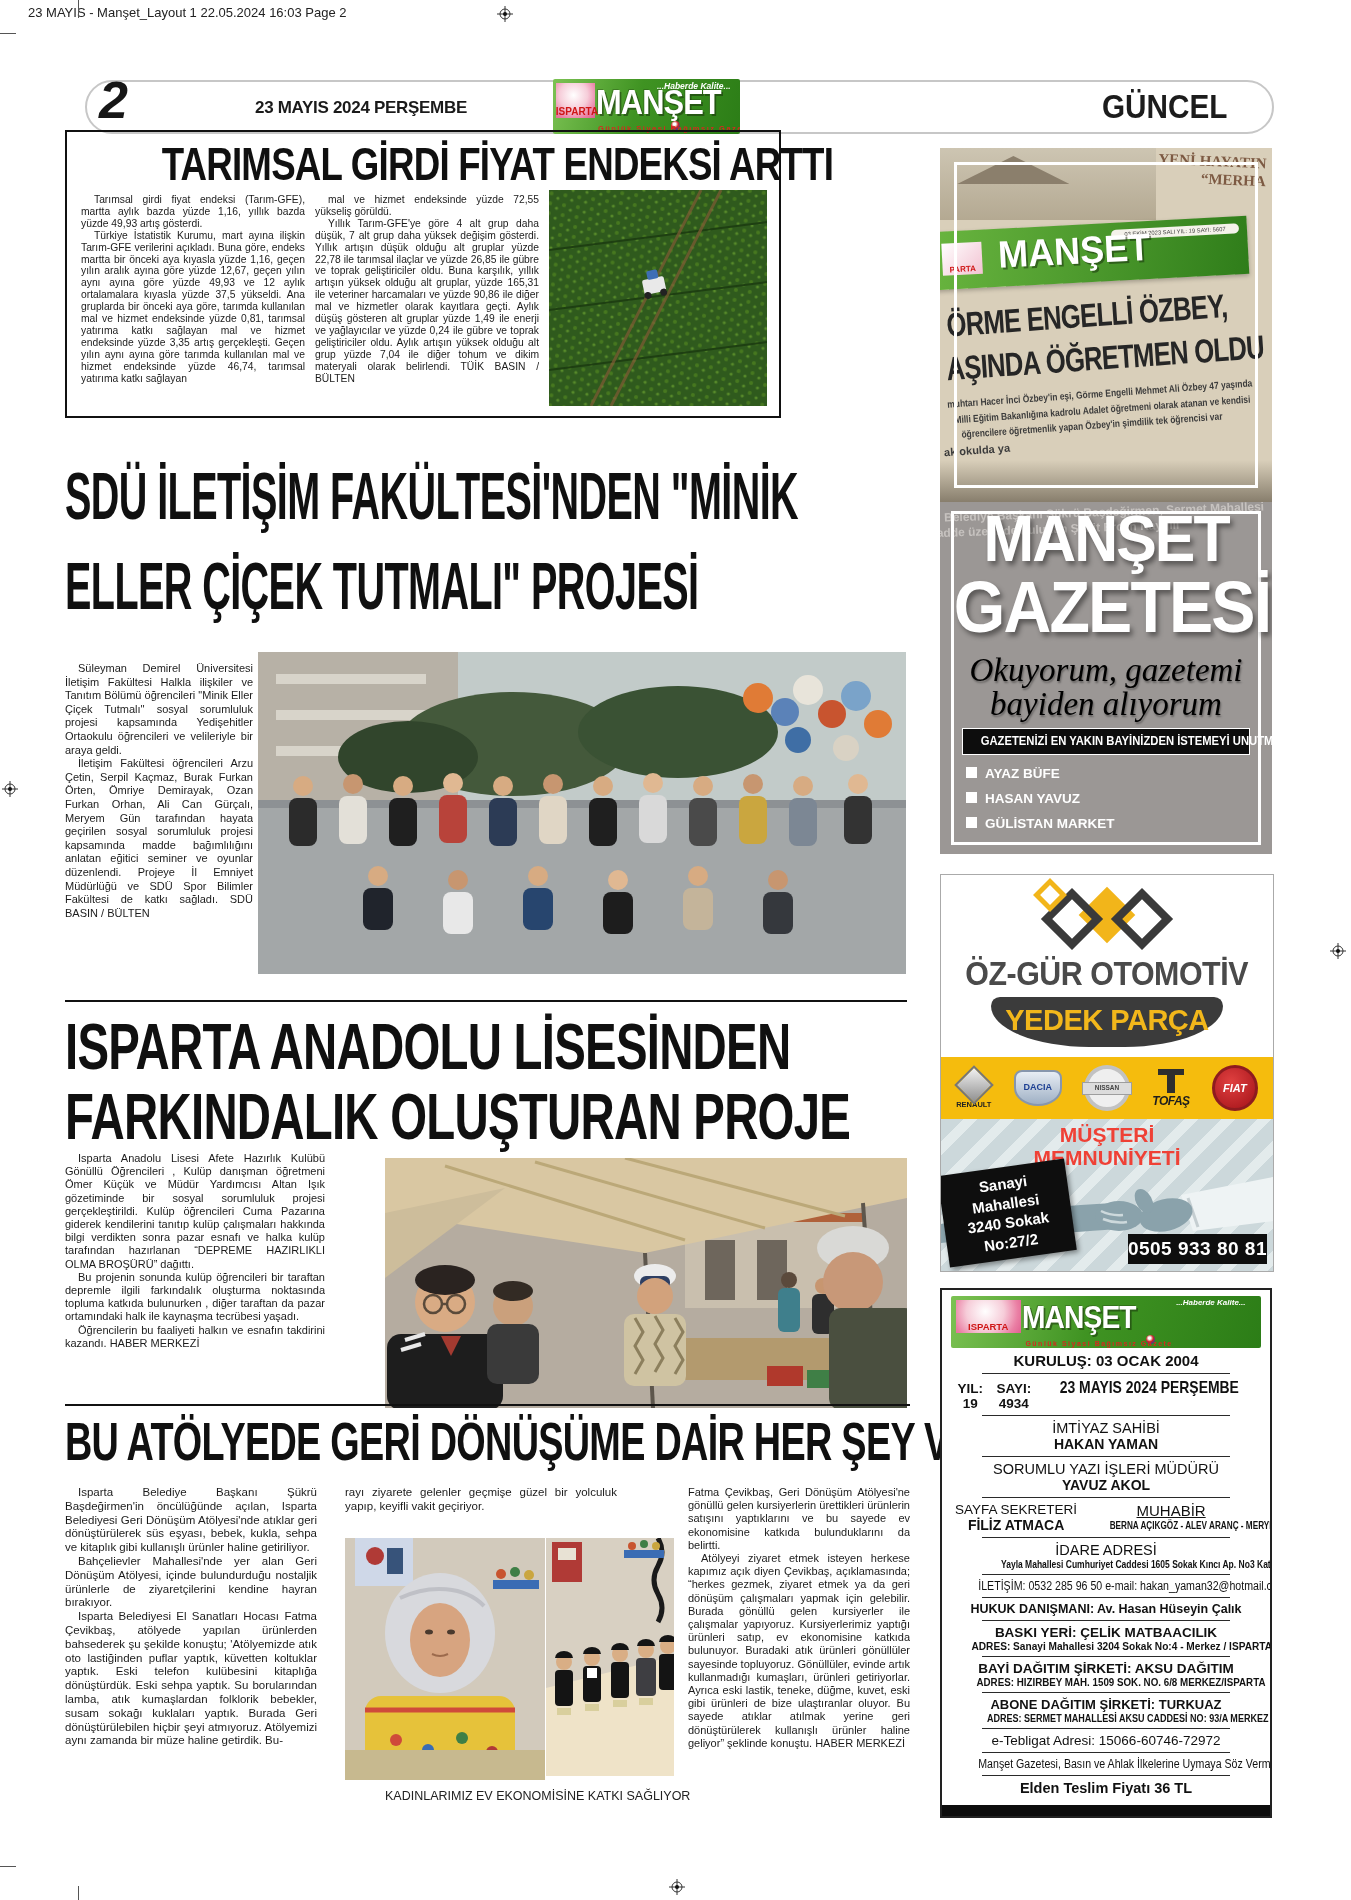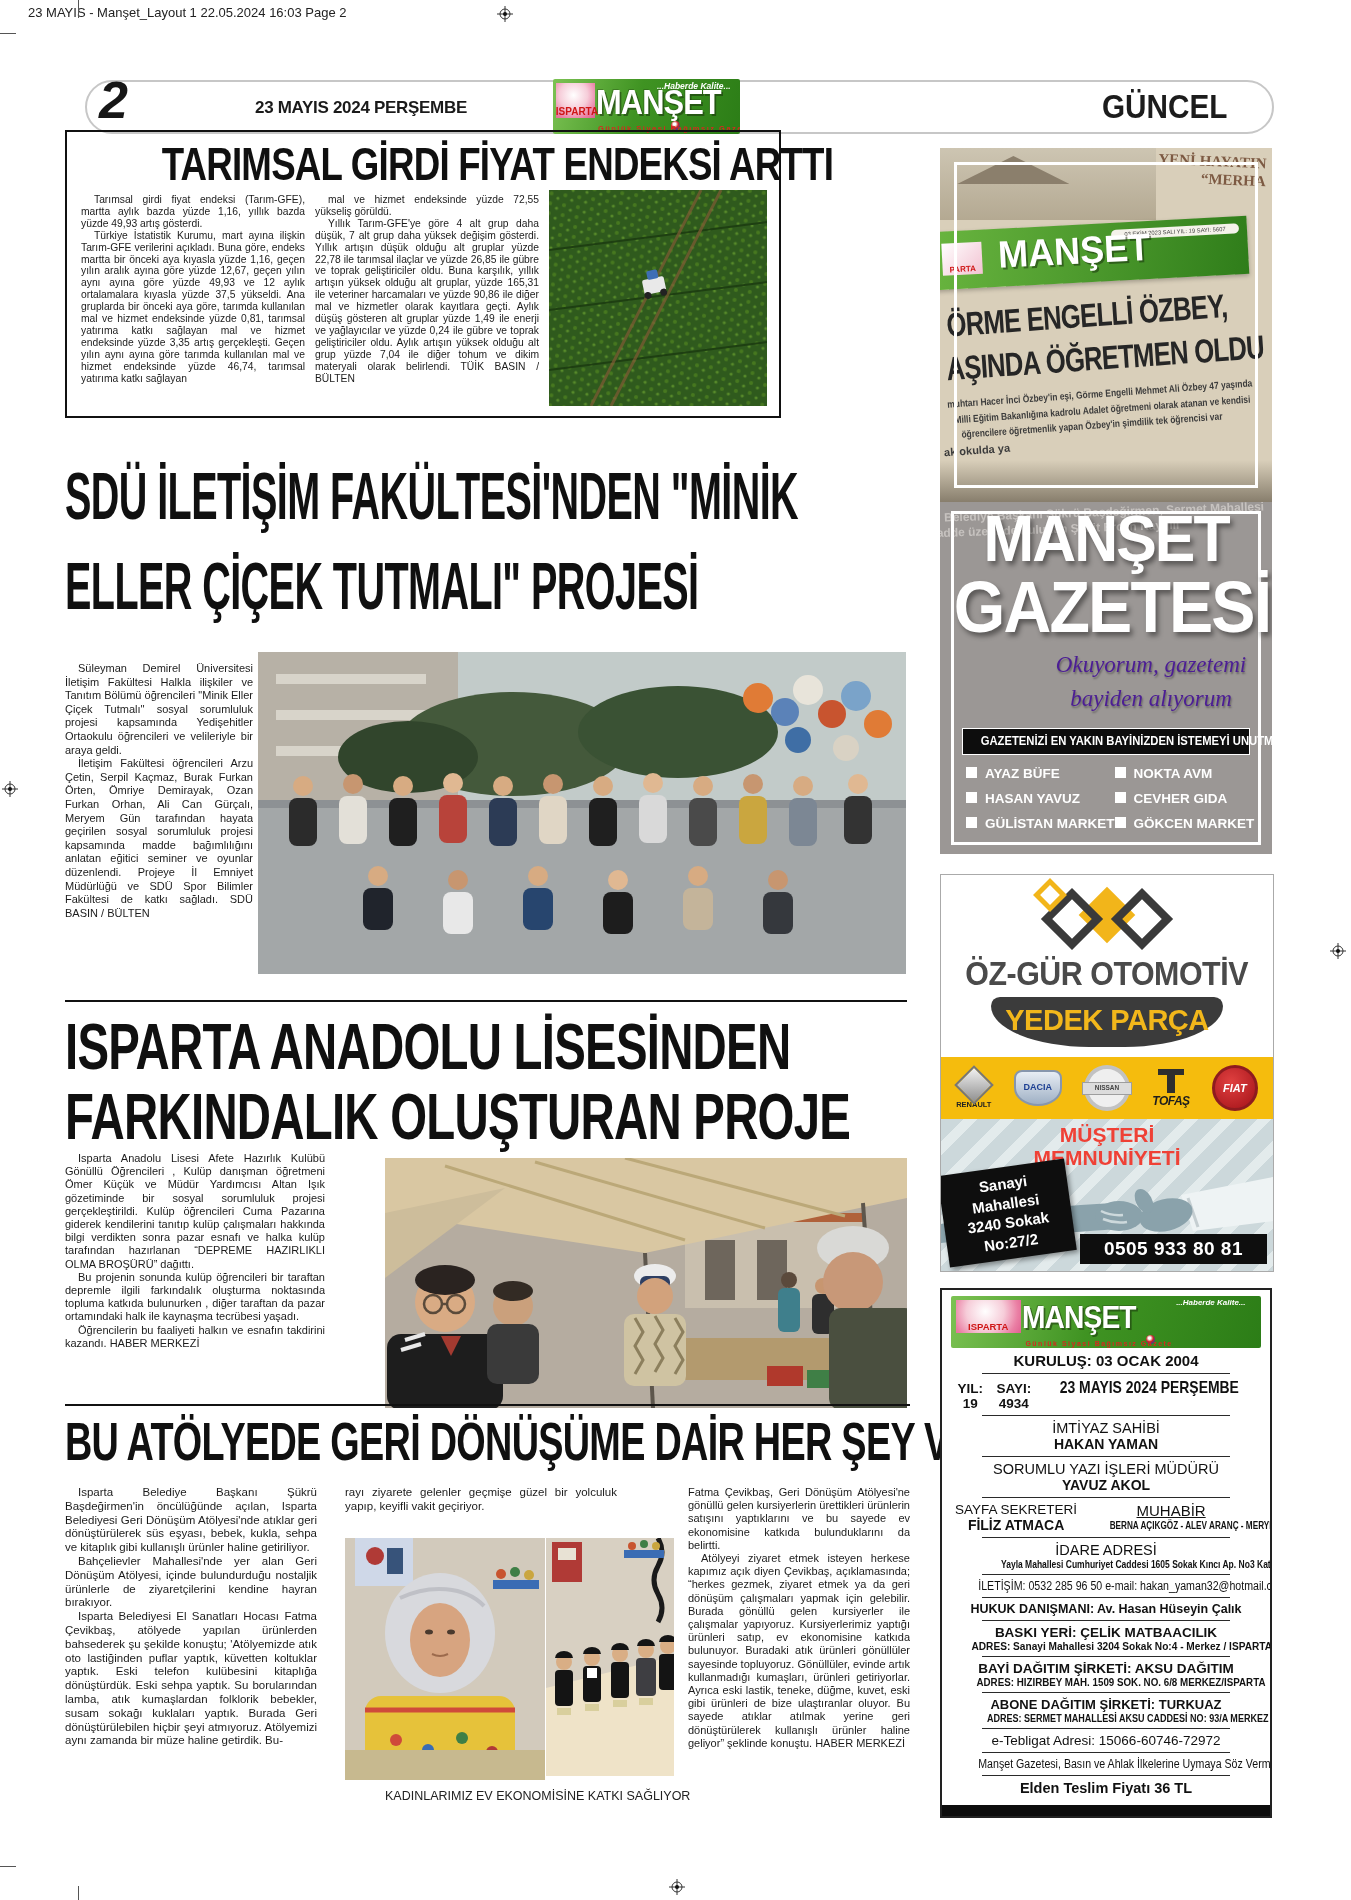--- a/index.html
+++ b/index.html
@@ -72,21 +72,21 @@
   .np-frag{position:absolute;left:4px;top:296px;transform:rotate(-4deg);font-weight:700;font-size:11px;color:#3c3c3c;z-index:4;}
   .np-fold{position:absolute;left:0;right:0;bottom:0;height:42px;background:linear-gradient(180deg,rgba(90,80,60,0),rgba(55,46,32,.5));z-index:5;}
 
   
   #sb-promo{left:940px;top:502px;width:332px;height:352px;background:#9b9795;overflow:hidden;}
   .promo-frame{position:absolute;inset:9px 11px;border:3px solid #fff;z-index:1;}
   .ghost{position:absolute;white-space:nowrap;color:#c6c2bf;font-weight:700;font-size:12px;transform:rotate(-2deg);z-index:0;}
   .promo-t{position:absolute;width:100%;text-align:center;font-weight:900;color:#fff;z-index:2;
     text-shadow:3px 4px 5px rgba(0,0,0,.42);letter-spacing:-2px;}
   .promo-s{position:absolute;width:100%;text-align:center;font-family:"Liberation Serif",serif;font-style:italic;
-    font-size:23px;color:#4c1d95;z-index:2;text-shadow:1px 2px 2px rgba(0,0,0,.35);margin-left:45px;}
+    font-size:33px;color:#000000;z-index:2;text-shadow:1px 2px 2px rgba(0,0,0,.35);}
   .promo-bar{position:absolute;left:22px;right:22px;top:226px;height:25px;background:#0d0d0d;border:1px solid #fff;
     color:#fff;text-align:center;font-weight:800;font-size:12.5px;line-height:25px;z-index:2;}
   .dealers{position:absolute;left:26px;right:12px;top:260px;display:flex;z-index:2;}
   .dealer-col{flex:1;}
   .dealer{color:#fff;font-weight:800;font-size:13.5px;line-height:1.85;white-space:nowrap;}
   .sq{display:inline-block;width:11px;height:11px;background:#fff;margin-right:8px;}
 
   
   #sb-ozgur{left:940px;top:874px;width:332px;height:396px;background:#fff;border:1px solid #aaa;overflow:hidden;}
   .dia{position:absolute;transform:rotate(45deg);}
@@ -107,21 +107,21 @@
   .tofas-t i{position:absolute;background:#2e2e2e;}
   .tofas-lbl{font-size:12px;font-weight:700;font-style:italic;color:#1d1d1d;letter-spacing:-.5px;}
   .fiat-c{width:40px;height:40px;margin:0 auto;border-radius:50%;background:radial-gradient(circle at 40% 35%,#e04040,#a31218);
     border:3px solid #8e1b1f;color:#fff;font-weight:800;font-style:italic;font-size:11px;line-height:40px;text-align:center;}
   #oz-hands{position:absolute;top:244px;left:0;right:0;bottom:0;
     background:repeating-linear-gradient(135deg,#ccd8db 0 16px,#e3ebec 16px 26px);}
   #oz-musteri{position:absolute;top:4px;width:100%;text-align:center;font-weight:800;font-size:21px;color:#ef4136;line-height:1.1;z-index:3;}
   #oz-addr{position:absolute;left:2px;top:48px;width:120px;background:#0e0e0e;color:#fff;font-weight:800;font-size:15px;
     line-height:1.3;text-align:center;padding:7px 4px;transform:rotate(-8deg);z-index:3;box-shadow:2px 3px 5px rgba(0,0,0,.4);}
   #oz-phone{position:absolute;right:6px;bottom:7px;background:#0e0e0e;color:#fff;font-weight:800;font-size:19px;
-    padding:4px 24px;letter-spacing:.5px;z-index:3;}
+    padding:4px 0;letter-spacing:.5px;z-index:3;}
 
   
   #sb-imprint{left:940px;top:1288px;width:332px;height:530px;border:2px solid #222;background:#fff;overflow:hidden;
     text-align:center;color:#111;padding:6px 9px 0;box-sizing:border-box;}
   .imp-sep{border-top:1.5px solid #2a2a2a;width:80%;margin:4px auto;}
   .imp-bottom{position:absolute;left:0;right:0;bottom:0;height:11px;background:#0d0d0d;}
   .i-kurulus{font-size:15px;font-weight:800;}
   .i-yilrow{display:flex;align-items:baseline;justify-content:space-between;padding:0 2px;}
   .i-yil,.i-sayi{font-size:13.5px;font-weight:800;}
   .i-date{font-size:17px;font-weight:800;}
@@ -516,25 +516,20 @@
     <div class="promo-t" style="top:64px;font-size:72px;"><span class="sxc" style="transform:scaleX(.92);">GAZETESİ</span></div>
     <div class="promo-s" style="top:150px;">Okuyorum, gazetemi</div>
     <div class="promo-s" style="top:184px;">bayiden alıyorum</div>
     <div class="promo-bar"><span class="sxc" style="transform:scaleX(.9);">GAZETENİZİ EN YAKIN BAYİNİZDEN İSTEMEYİ UNUTMAYIN</span></div>
     <div class="dealers">
       <div class="dealer-col">
         <div class="dealer"><span class="sq"></span><span>AYAZ BÜFE</span></div>
         <div class="dealer"><span class="sq"></span><span>HASAN YAVUZ</span></div>
         <div class="dealer"><span class="sq"></span><span>GÜLİSTAN MARKET</span></div>
       </div>
-      <div class="dealer-col">
-        <div class="dealer"><span class="sq"></span><span>NOKTA AVM</span></div>
-        <div class="dealer"><span class="sq"></span><span>CEVHER GIDA</span></div>
-        <div class="dealer"><span class="sq"></span><span>GÖKCEN MARKET</span></div>
-      </div>
     </div>
   </div>
 
   <div class="abs" id="sb-ozgur">
     <div style="position:absolute;top:8px;left:50%;transform:translateX(-50%);width:150px;height:70px;">
       <span class="dia" style="left:55px;top:12px;width:40px;height:40px;background:#f2b51a;"></span>
       <span class="dia" style="left:18px;top:14px;width:28px;height:28px;border:8px solid #3a3a3a;"></span>
       <span class="dia" style="left:88px;top:14px;width:28px;height:28px;border:8px solid #3a3a3a;"></span>
       <span class="dia" style="left:6px;top:0;width:14px;height:14px;border:5px solid #f2b51a;"></span>
     </div>

